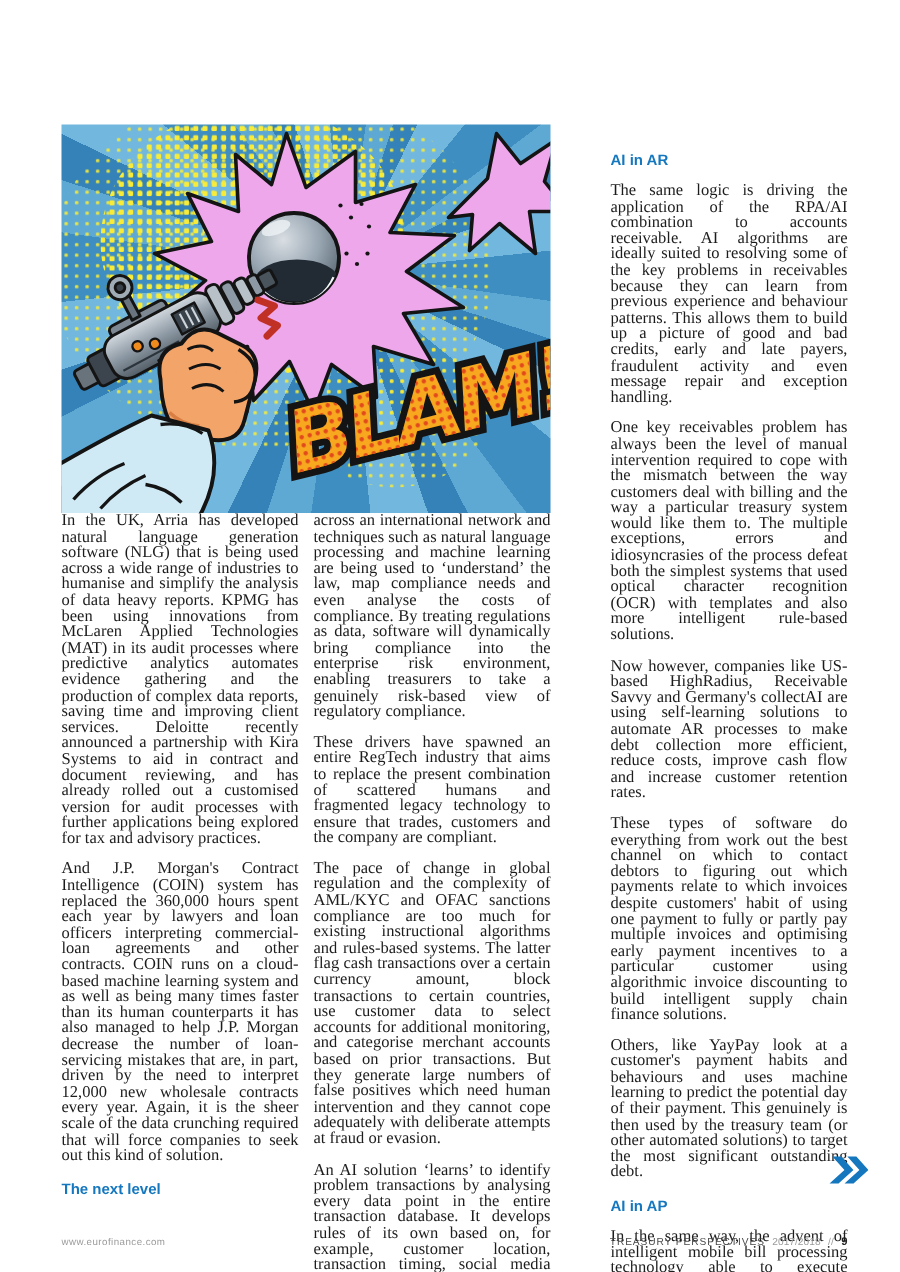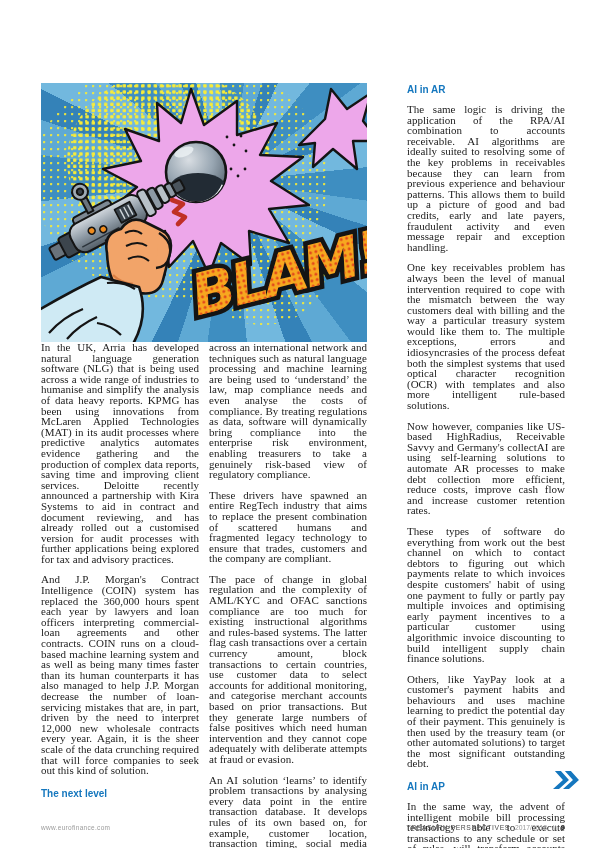--- a/index.html
+++ b/index.html
@@ -18,21 +18,21 @@
   .illustration svg{position:absolute; inset:0;}
   .two-cols{display:flex; gap:10px; }
   .col{flex:1; min-width:0;}
   .col-right{width:158px; flex:none;}
   .col p{margin:0 0 10px; font-size:11px; line-height:10.6px; text-align:justify; hyphens:auto;}
   .col h3{
     font-family:"Liberation Sans","DejaVu Sans",sans-serif;
     font-size:10px; line-height:12px; font-weight:bold; color:#1577be;
     margin:12px 0 8px;
   }
-  .col h3.first{margin-top:1px;}
+  .col h3.first{margin-top:19px;}
   .footer{
     position:absolute; left:41px; right:35px; top:823px;
     display:flex; justify-content:space-between; align-items:baseline;
     font-family:"Liberation Sans","DejaVu Sans",sans-serif;
   }
   .footer .site{font-size:6.5px; color:#9b9b9b; letter-spacing:.3px;}
   .footer .right{display:flex; gap:5px; align-items:baseline;}
   .footer .pub{font-size:6.8px; color:#4a4a4a; letter-spacing:.6px;}
   .footer .edition,.footer .sep{font-size:6.8px; color:#9b9b9b;}
   .footer .pagenum{font-size:7.5px; color:#222; font-weight:bold;}

